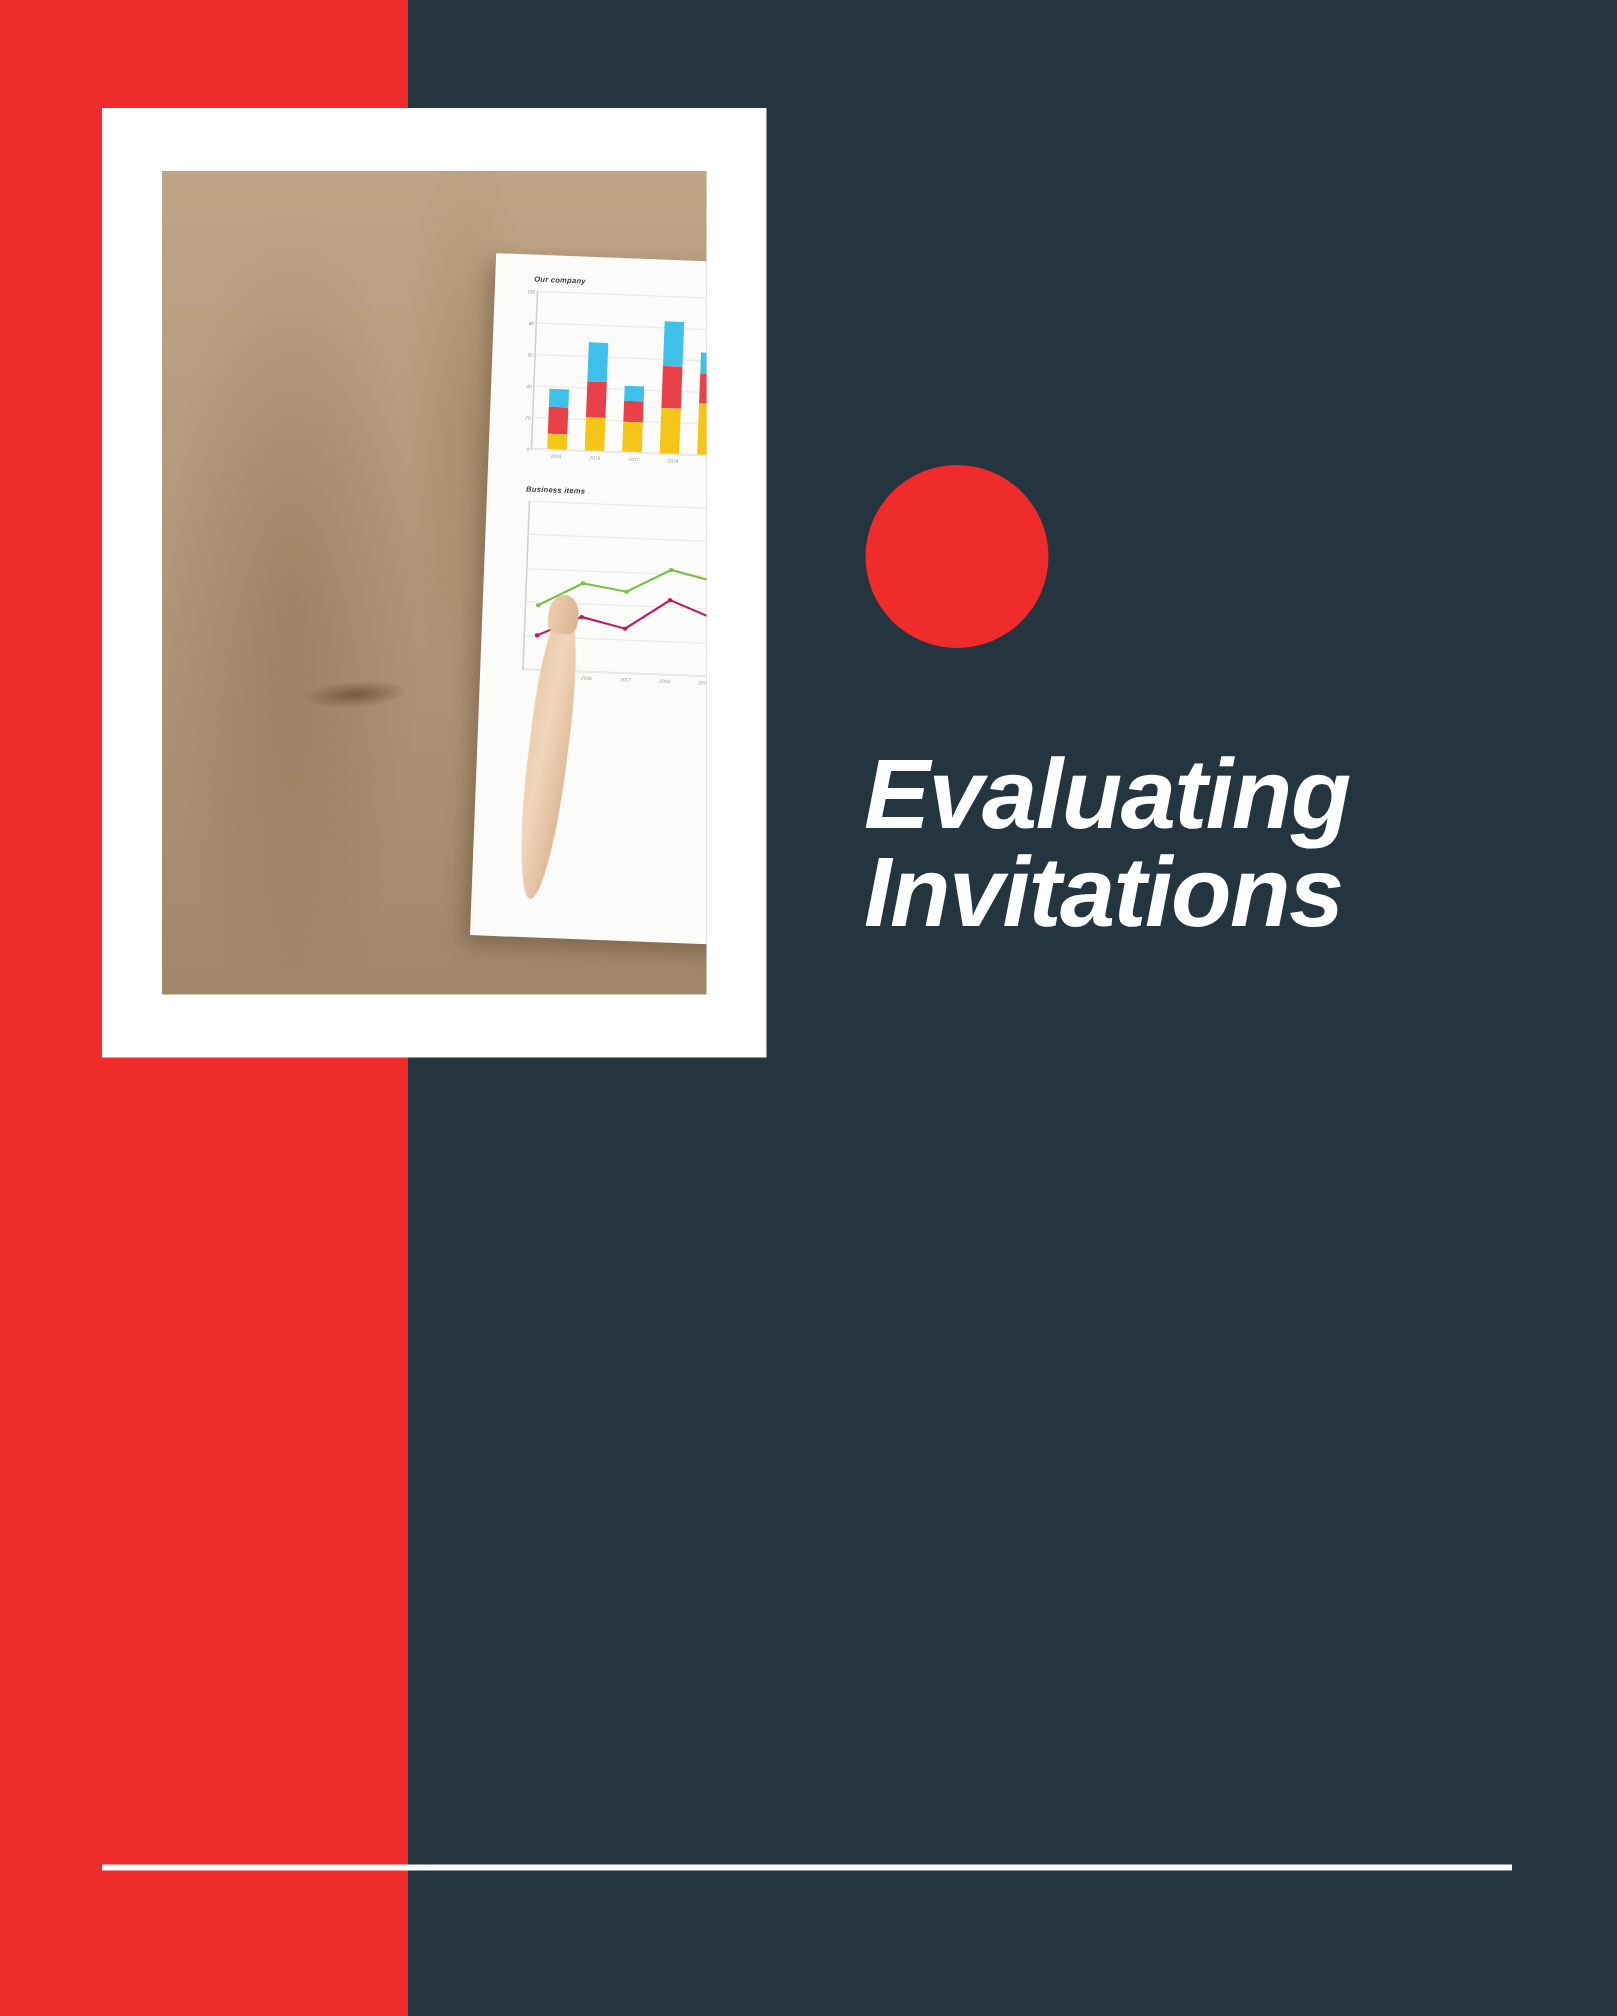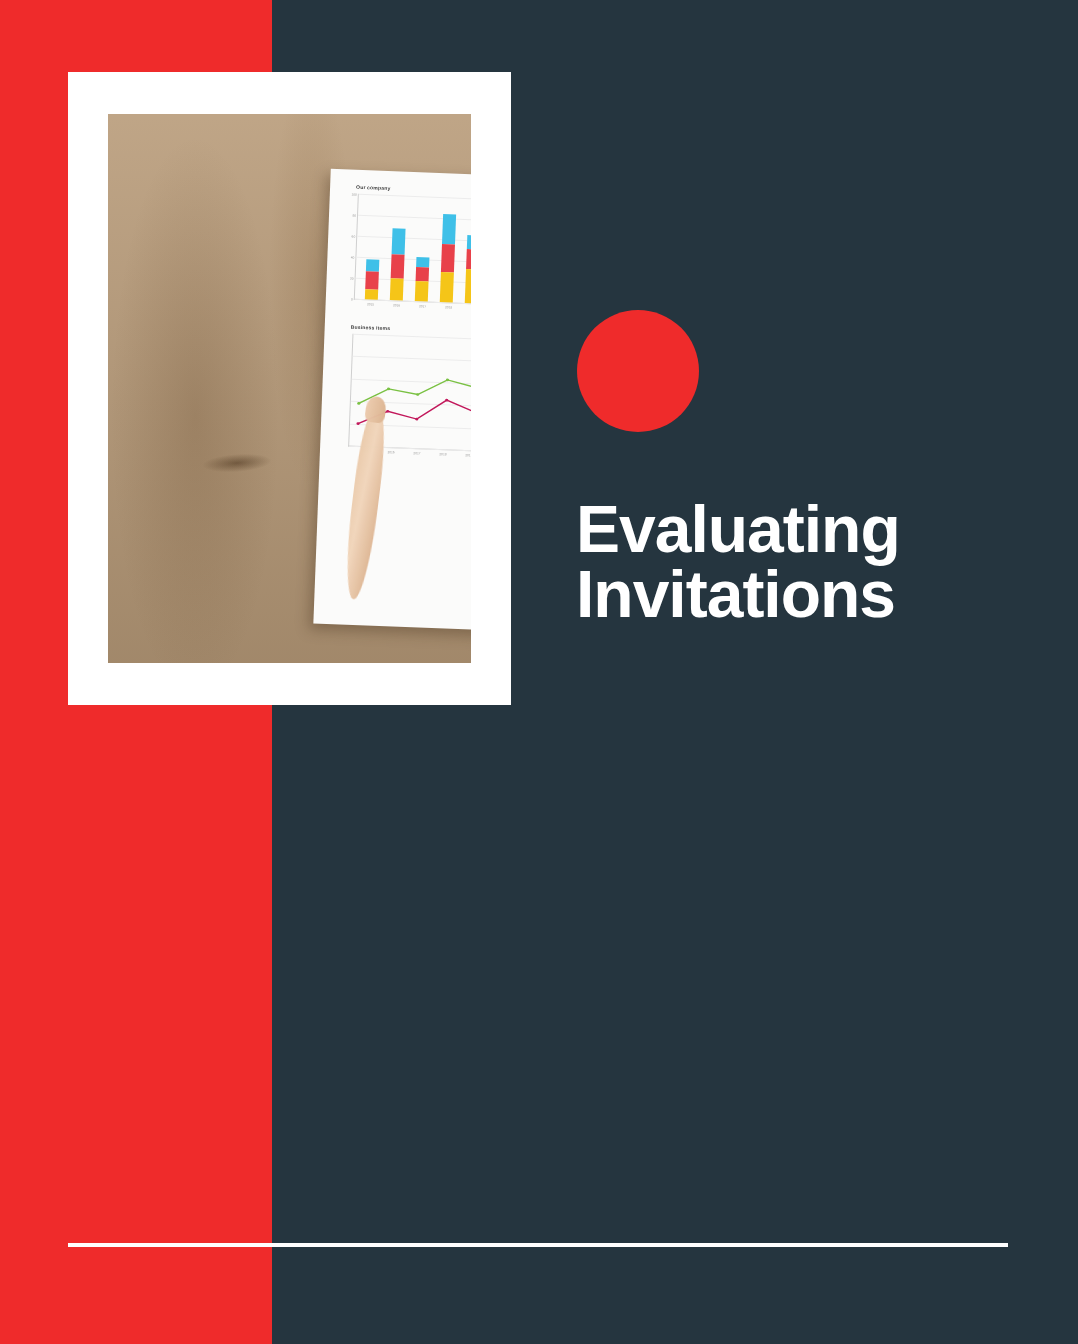--- a/index.html
+++ b/index.html
@@ -9,20 +9,21 @@
   }
   body {
     font-family: "Liberation Sans", sans-serif;
   }
   .poster {
     position: relative;
     width: 1078px;
     height: 1344px;
     overflow: hidden;
     background: #25353f;
+    font-style: italic;
   }
   .bg-dark {
     position: absolute;
     inset: 0;
     background: #25353f;
   }
   .bg-red-panel {
     position: absolute;
     left: 0;
     top: 0;

